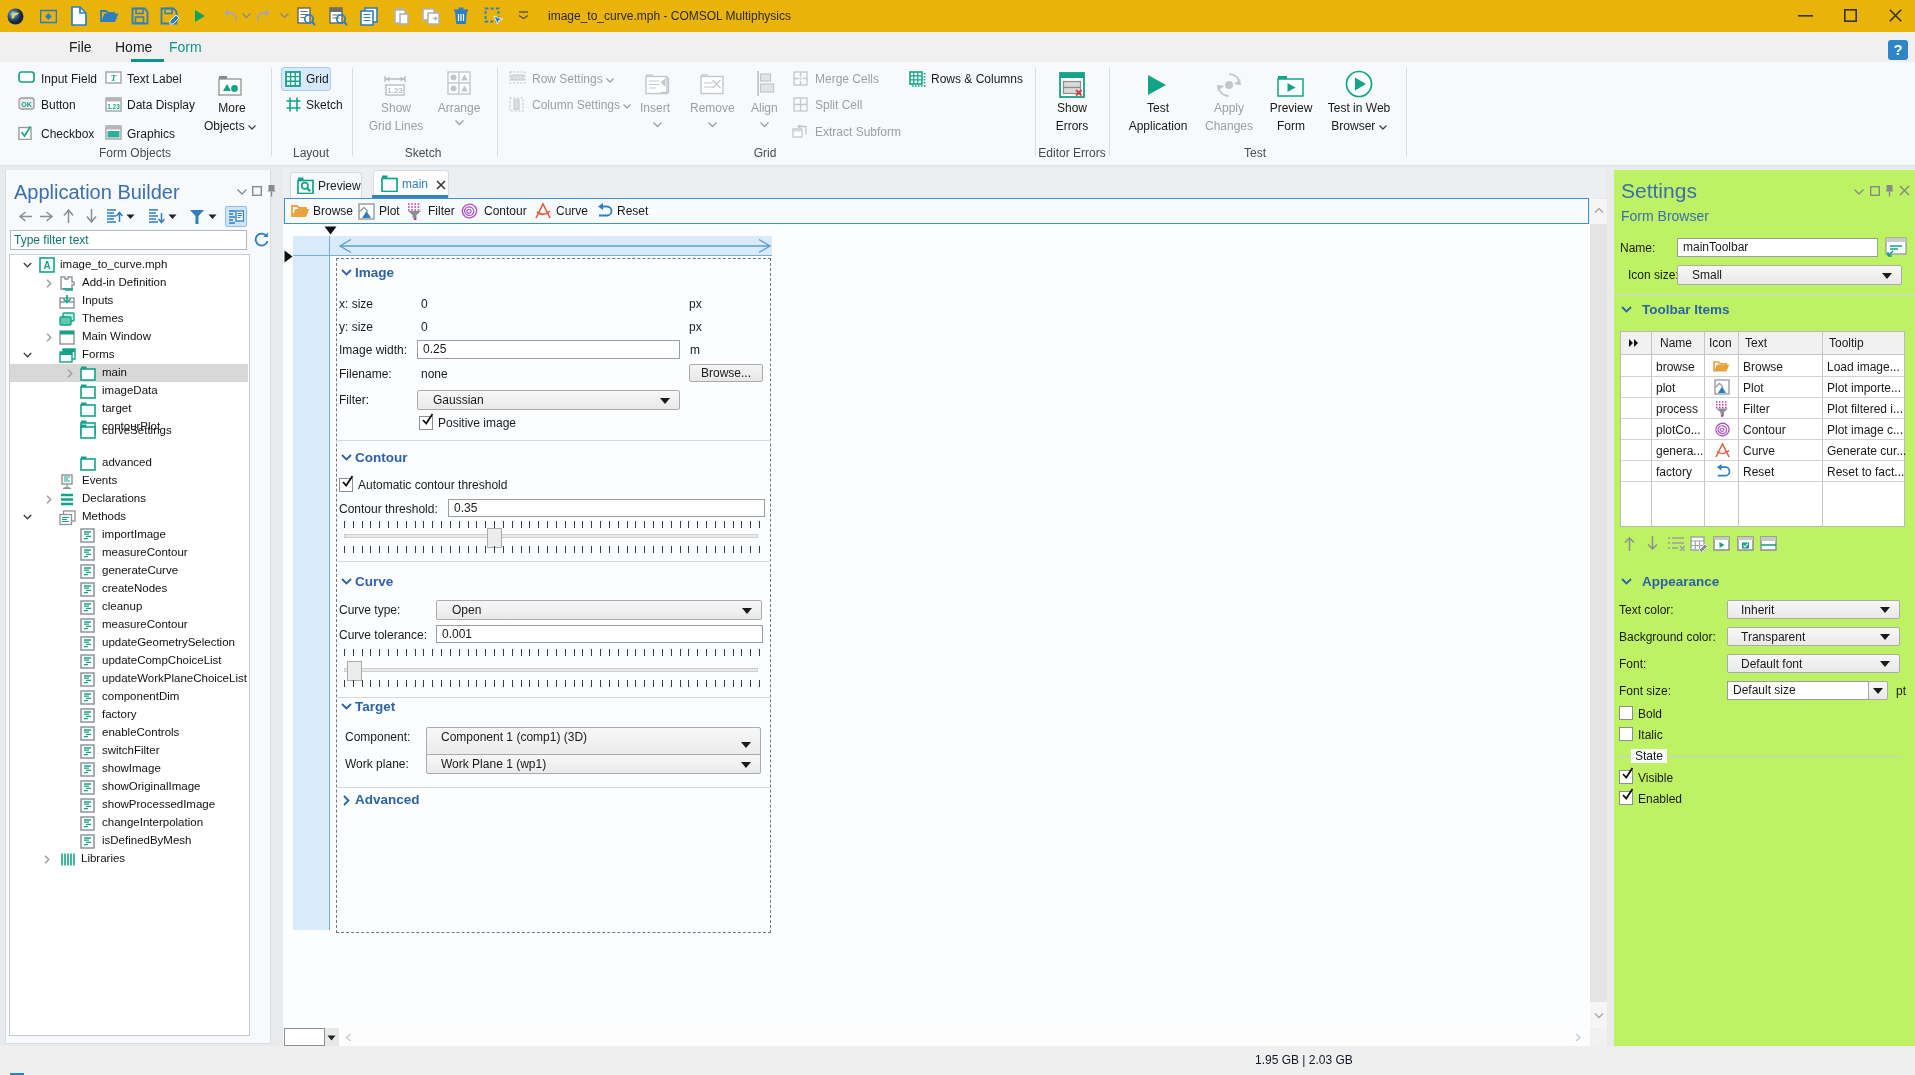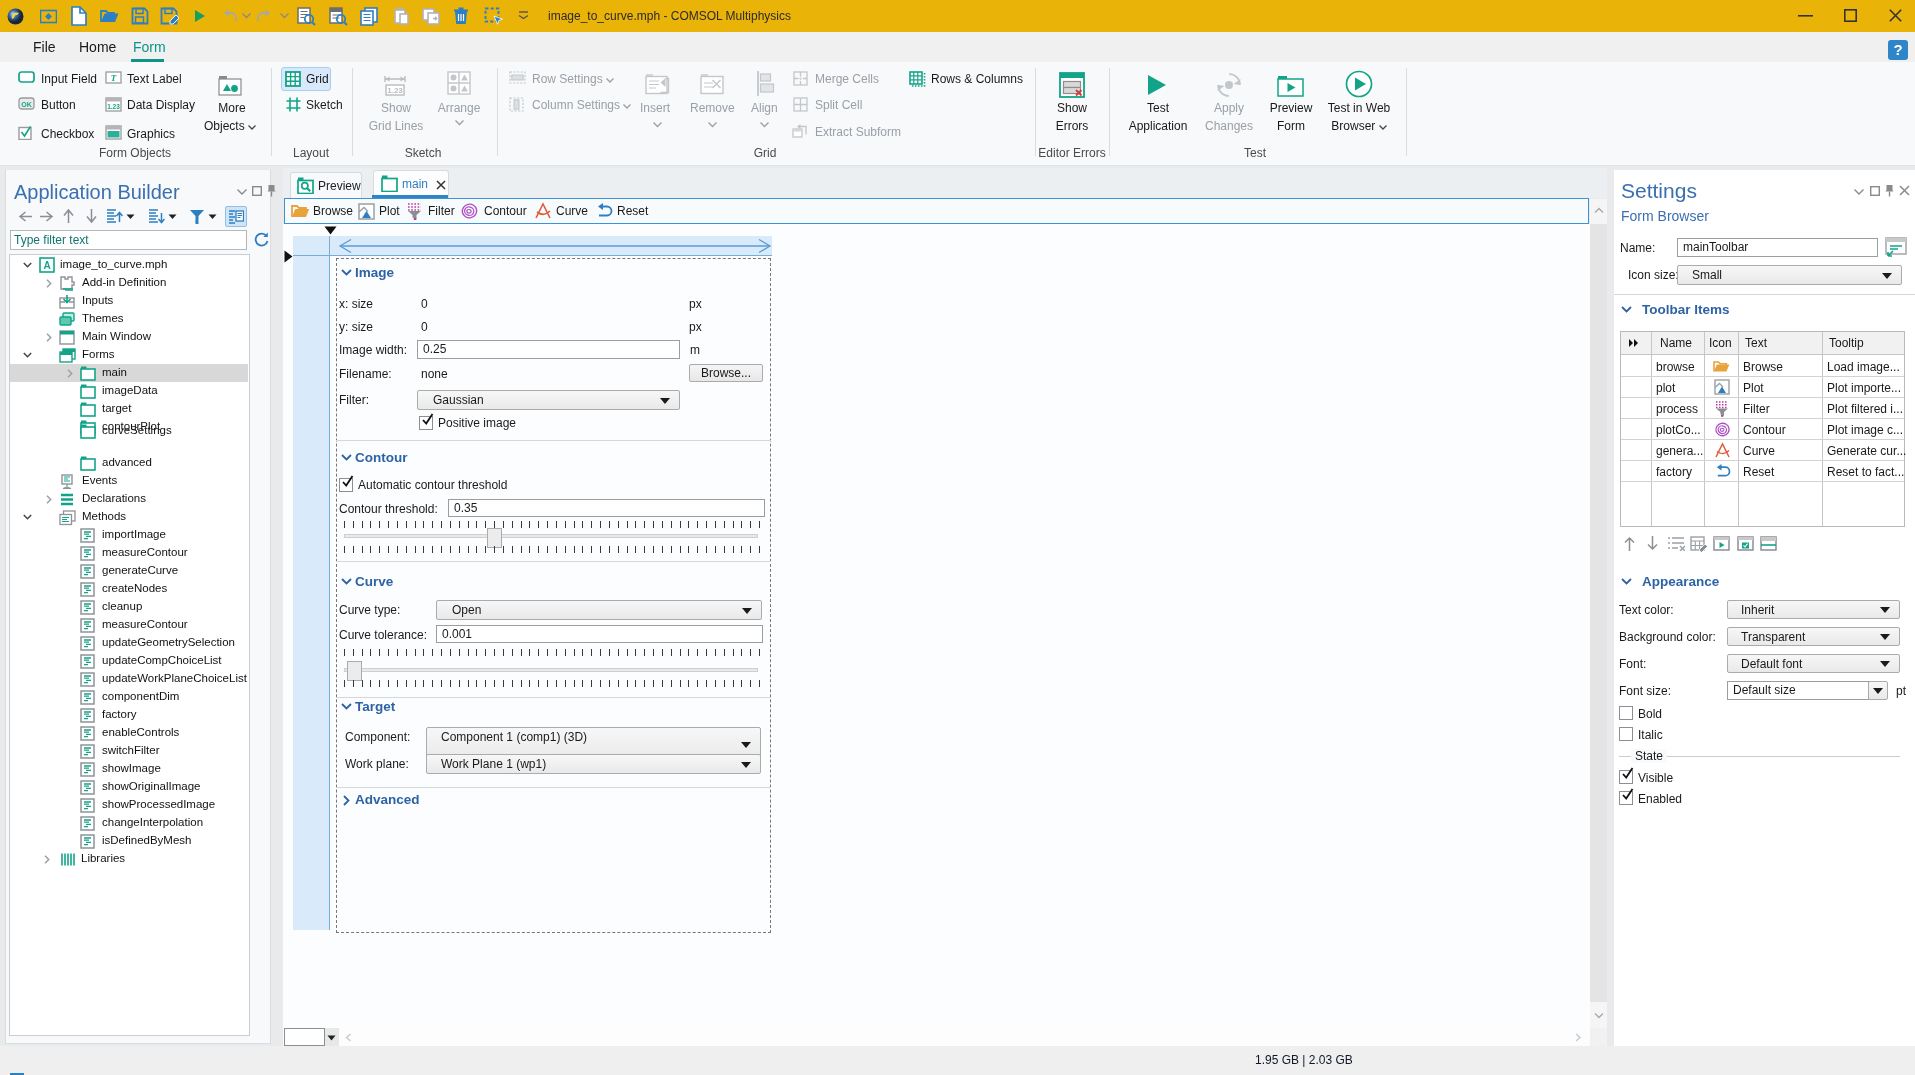--- a/index.html
+++ b/index.html
@@ -3,41 +3,41 @@
 <style>
 * { margin:0; padding:0; box-sizing:border-box; }
 html,body { width:1915px; height:1075px; overflow:hidden; font-family:"Liberation Sans", sans-serif; }
 body { position:relative; background:#e9eaec; font-size:12px; color:#1a1a1a; }
 .abs { position:absolute; }
 span.abs, .rtxt, .trow .lbl, .dd .txt { white-space:nowrap; }
 svg { display:block; }
 
 #titlebar { left:0; top:0; width:1915px; height:32px; background:#eab308; }
 #menubar { left:0; top:32px; width:1915px; height:30px; background:#f0f0f0; }
-.menuitem { position:absolute; top:7px; font-size:14px; color:#1a1a1a; }
+.menuitem { position:absolute; top:7px; font-size:14px; color:#1a1a1a;margin-left:36px; }
 
 #ribbon { left:0; top:62px; width:1915px; height:104px; background:#f7f9fb; border-bottom:1px solid #e2e4e7; }
 .rsep { position:absolute; top:6px; width:1px; height:88px; background:#dadde0; }
 .rlabel { position:absolute; top:84px; font-size:12px; color:#4a4a4a; text-align:center; }
 .rtxt { position:absolute; font-size:12px; color:#1a1a1a; white-space:nowrap; }
 .rtxt.dis { color:#9aa0a6; }
 .ric { position:absolute; }
 .chev { display:inline-block; width:8px; height:5px; }
 
 #leftpanel { left:5px; top:170px; width:266px; height:874px; background:#f7f9fb; border:1px solid #dadde0; border-top:none;}
 .trow { position:absolute; left:0; width:238px; height:18px; font-size:11.5px; white-space:nowrap; color:#111; }
 .trow .lbl { position:absolute; top:2px; }
 
 #tabstrip { left:283px; top:168px; width:1324px; height:30px; background:#eceff2; }
 #formtoolbar { left:284px; top:198px; width:1305px; height:26px; background:#f7fbfe; border:1px solid #3f92d2; }
 #canvas { left:283px; top:224px; width:1307px; height:804px; background:#fbfdff; }
 #vscroll { left:1590px; top:224px; width:17px; height:804px; background:#f5f5f5; }
 #hscrollrow { left:283px; top:1028px; width:1307px; height:18px; background:#fbfdff; }
 
-#settings { left:1614px; top:170px; width:301px; height:876px; background:#ffffff; }
+#settings { left:1614px; top:170px; width:301px; height:876px; background:#bef264; }
 
 #statusbar { left:0; top:1046px; width:1915px; height:29px; background:#efefef; }
 .sechead { position:absolute; font-size:13.5px; font-weight:bold; color:#2d63a5; white-space:nowrap; }
 .tfield { position:absolute; background:#fff; border:1px solid #999ea3; font-size:12px; padding:1px 0 0 5px; }
 .dd { position:absolute; background:linear-gradient(#f7f7f7,#e9e9e9); border:1px solid #ababab; border-radius:2px; font-size:12px; }
 .dd .txt { position:absolute; top:2px; }
 .dd .arr { position:absolute; right:9px; top:50%; margin-top:-2.5px; width:0; height:0; border-left:5px solid transparent; border-right:5px solid transparent; border-top:6px solid #1a1a1a; }
 .cb { position:absolute; width:14px; height:14px; background:#fff; border:1px solid #8a8f94; }
 .ck { position:absolute; left:1px; top:-3px; }
 .slider-ticks { position:absolute; height:7px; background-image:repeating-linear-gradient(to right,#3a3a3a 0,#3a3a3a 1px,transparent 1px,transparent 8.83px); }

